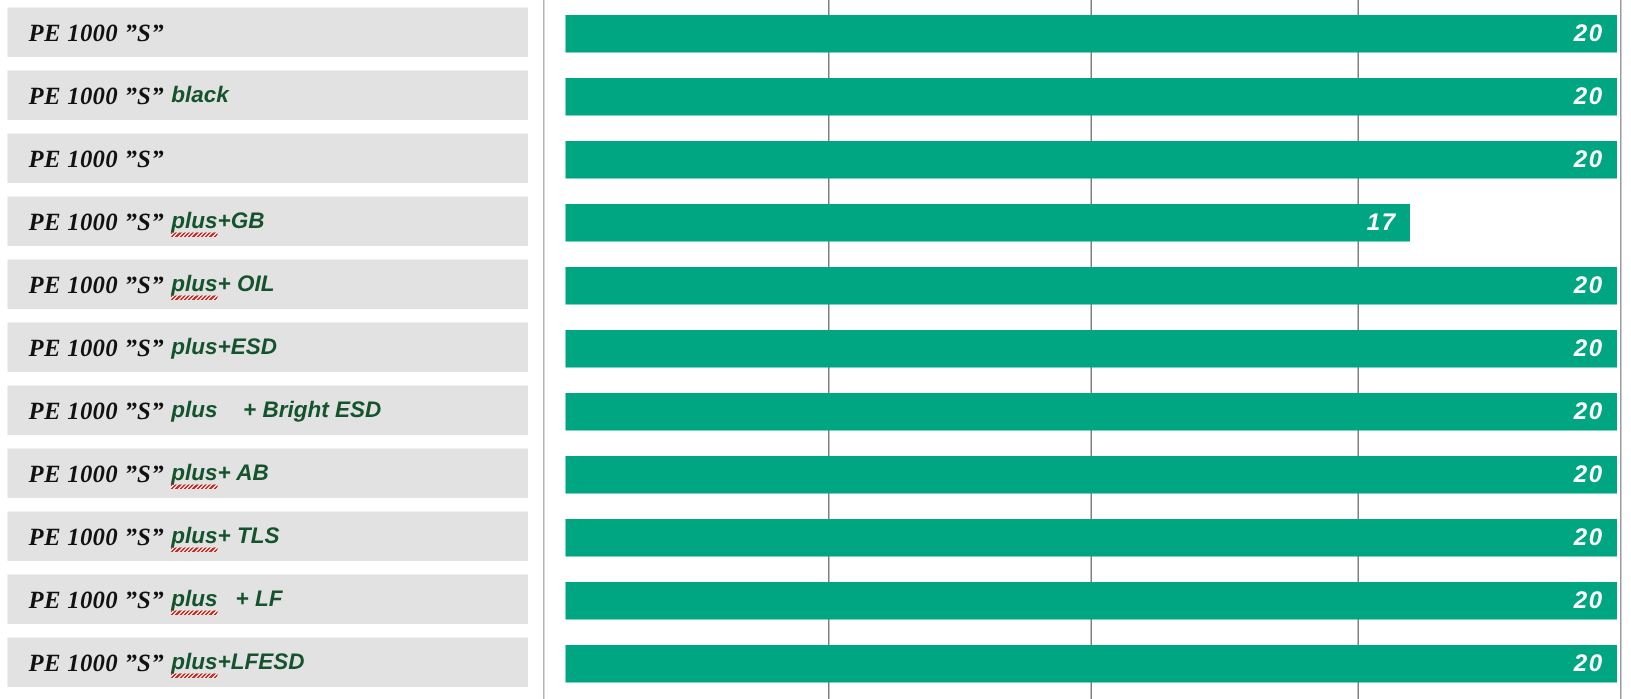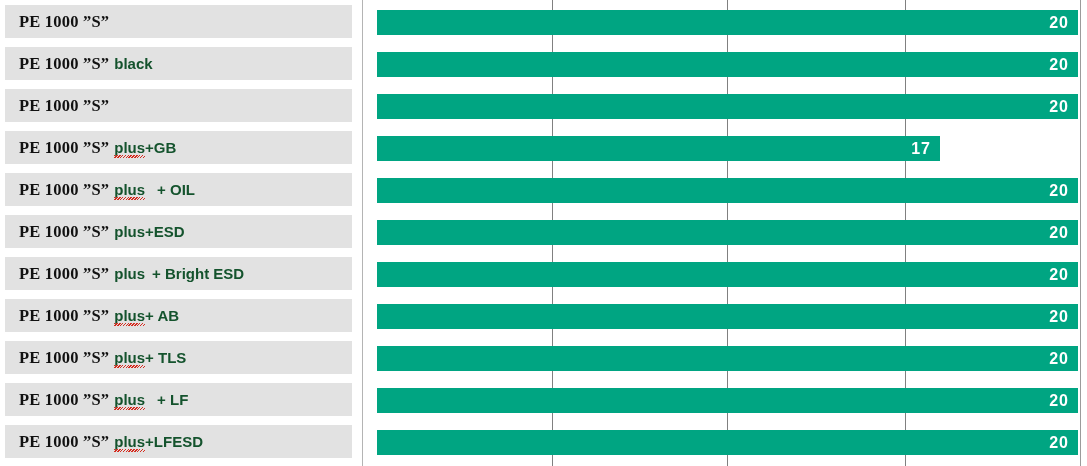--- a/index.html
+++ b/index.html
@@ -12,20 +12,21 @@
     height: 466px;
     font-family: "Liberation Sans", sans-serif;
     overflow: hidden;
   }
 
   #chart-root {
     position: relative;
     width: 1087px;
     height: 466px;
     background: #ffffff;
+    font-style: italic;
   }
 
   
   .plot-area {
     position: absolute;
     left: 362px;
     top: 0;
     width: 725px;
     height: 466px;
   }
@@ -181,21 +182,21 @@
         <div class="bar-track">
           <div class="bar" style="width: 563px; background: rgb(0, 165, 130);">
             <span class="bar-value">17</span>
           </div>
         </div>
       </div>
       <div class="row" style="top: 170px;">
         <div class="label-box">
           <span class="lbl-serif">PE 1000 ”S”</span>
           <span class="lbl-sans misspelled">plus</span>
-          <span class="lbl-sans" style="margin-left: 12px;">+  OIL</span>
+          <span class="lbl-sans" style="margin-left: 0px;">+  OIL</span>
         </div>
         <div class="bar-track">
           <div class="bar" style="width: 701px; background: rgb(0, 165, 130);">
             <span class="bar-value">20</span>
           </div>
         </div>
       </div>
       <div class="row" style="top: 212px;">
         <div class="label-box">
           <span class="lbl-serif">PE 1000 ”S”</span>
@@ -205,21 +206,21 @@
         <div class="bar-track">
           <div class="bar" style="width: 701px; background: rgb(0, 165, 130);">
             <span class="bar-value">20</span>
           </div>
         </div>
       </div>
       <div class="row" style="top: 254px;">
         <div class="label-box">
           <span class="lbl-serif">PE 1000 ”S”</span>
           <span class="lbl-sans">plus</span>
-          <span class="lbl-sans" style="margin-left: 7px;">+ Bright  ESD</span>
+          <span class="lbl-sans" style="margin-left: 17px;">+ Bright  ESD</span>
         </div>
         <div class="bar-track">
           <div class="bar" style="width: 701px; background: rgb(0, 165, 130);">
             <span class="bar-value">20</span>
           </div>
         </div>
       </div>
       <div class="row" style="top: 296px;">
         <div class="label-box">
           <span class="lbl-serif">PE 1000 ”S”</span>

